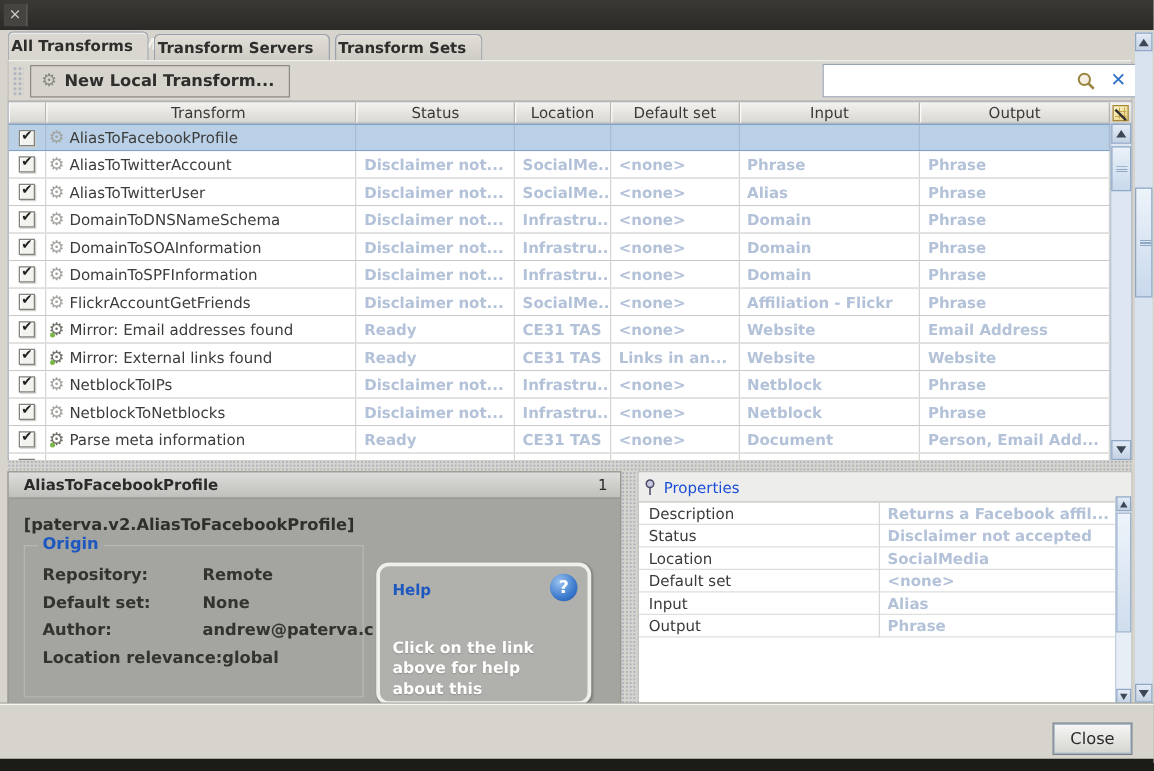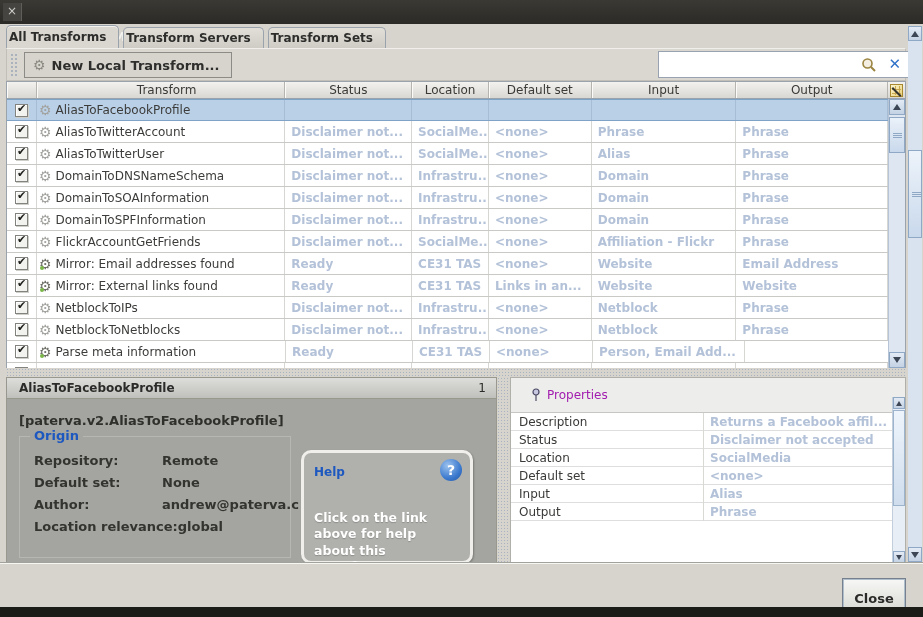--- a/index.html
+++ b/index.html
@@ -80,38 +80,38 @@
   .o-row { display:flex; margin:0 0 7px 14px; font-size:13px; font-weight:bold; color:#33332f; }
   .o-row:first-of-type { margin-top:16px; }
   .o-label { min-width:128px; }
   #help-box { position:absolute; left:294px; top:72px; width:172px; height:114px; background:#b0b0ac; border:3px solid #f0efec; border-radius:10px; box-shadow:1px 1px 2px rgba(0,0,0,.25); padding:8px 10px; }
   #help-title { font-size:12px; font-weight:bold; color:#1d58c0; }
   #help-q { position:absolute; right:8px; top:6px; width:22px; height:22px; border-radius:50%; background:radial-gradient(circle at 35% 30%, #9cc2ee, #3c7ace 60%, #1f55a4); color:#fff; font-weight:bold; font-size:14px; text-align:center; line-height:22px; }
   #help-body { margin-top:30px; font-size:12.5px; font-weight:bold; color:#ffffff; line-height:1.3; width:140px; text-shadow:0 1px 1px rgba(0,0,0,.2); }
 
   
   #props { position:absolute; left:510px; top:377px; width:396px; height:186px; background:#fff; border:1px solid #b0b0aa; }
-  #props-head { height:35px; background:#ededeb; border-bottom:1px solid #c6c6c2; display:flex; align-items:center; gap:6px; padding-left:20px; font-size:12px; color:#a21caf; }
+  #props-head { height:24px; background:#ededeb; border-bottom:1px solid #c6c6c2; display:flex; align-items:center; gap:6px; padding-left:4px; font-size:12px; color:#1d4ed8; }
   .p-row { display:flex; height:18px; border-bottom:1px solid #dedede; font-size:12px; align-items:center; }
   .p-label { width:192px; padding-left:8px; color:#3a3a38; }
   .p-value { flex:1; padding-left:6px; border-left:1px solid #d8d8d4; color:#b3c2d8; font-weight:bold; overflow:hidden; white-space:nowrap; height:18px; line-height:18px; }
   #pscroll { position:absolute; right:0; top:19px; width:13px; height:166px; background:#e8eef6; border-left:1px solid #c2cedc; }
   #pscroll .sbtn { width:12px; height:12px; }
   #pscroll-thumb { position:absolute; left:0; top:13px; width:12px; height:96px; background:linear-gradient(#eef4fb,#cfdded); border:1px solid #9db4cf; }
 
   
   #oscroll { position:absolute; left:908px; top:26px; width:14px; height:536px; background:#d9e3ef; }
   #oscroll .sbtn { width:14px; height:15px; }
   #oscroll-up { top:0; }
   #oscroll-down { bottom:0; }
   #oscroll-thumb { position:absolute; left:0; top:124px; width:14px; height:88px; background:linear-gradient(#edf3fa,#c9d9ec); border:1px solid #8fa8c6; }
 
   
   #footer { position:absolute; left:0; top:563px; width:923px; height:44px; background:#d7d4cd; border-top:1px solid #f6f6f3; box-shadow:0 -1px 0 #a2a29c; }
-  #close-btn { position:absolute; right:17px; top:14px; width:64px; height:40px; background:linear-gradient(#f7f7f5,#d4d4d0); border:1px solid #76808e; box-shadow:0 0 0 1px #aebecb inset; font-family:"DejaVu Sans",sans-serif; font-size:13px; font-weight:bold; color:#2b2b29; }
+  #close-btn { position:absolute; right:17px; top:14px; width:64px; height:26px; background:linear-gradient(#f7f7f5,#d4d4d0); border:1px solid #76808e; box-shadow:0 0 0 1px #aebecb inset; font-family:"DejaVu Sans",sans-serif; font-size:13px; font-weight:normal; color:#2b2b29; }
   #taskbar { position:absolute; left:0; top:607px; width:923px; height:10px; background:#1b1b17; }
 
   
   #search-glass svg { display:block; }
   .pin-icon svg { display:block; }
 </style>
 </head>
 <body>
 
 <div id="titlebar">
@@ -315,20 +315,21 @@
     <div class="cell c-check">
           <span class="checkbox"></span>
         </div>
     <div class="cell c-name">
           <span class="gear g-local">⚙</span>
           <span class="nm">Parse meta information</span>
         </div>
     <div class="cell c-status muted">Ready</div>
     <div class="cell c-location muted">CE31 TAS</div>
     <div class="cell c-default_set muted">&lt;none&gt;</div>
+    <div class="cell c-input muted">Document</div>
     <div class="cell c-output muted">Person, Email Add...</div>
   </div>
       <div class="trow">
     <div class="cell c-check">
           <span class="checkbox"></span>
         </div>
     <div class="cell c-name">
           <span class="gear g-local">⚙</span>
           <span class="nm">ToASnumber</span>
         </div>

